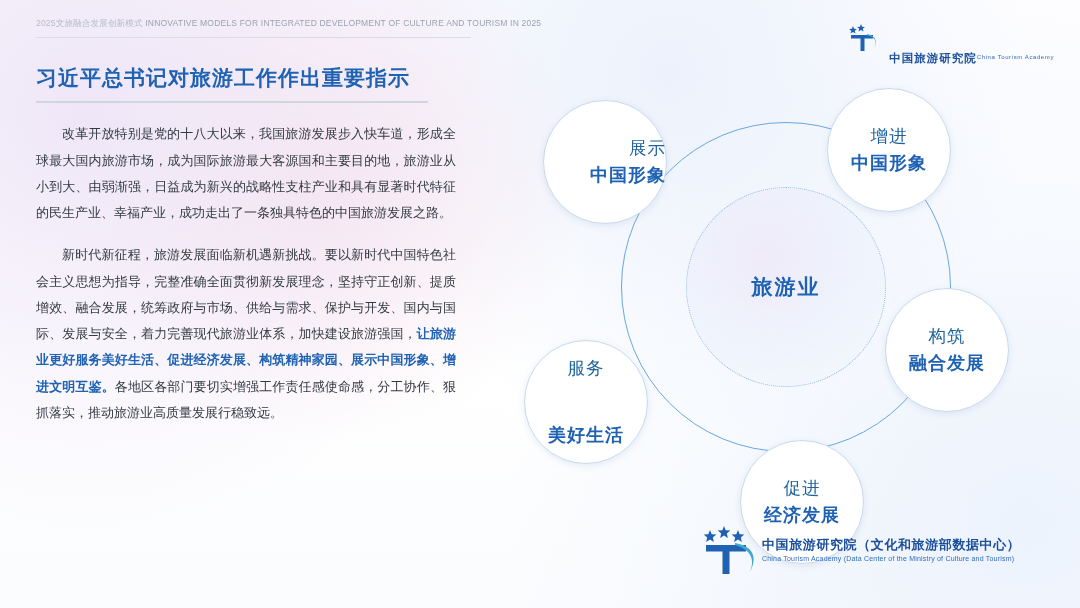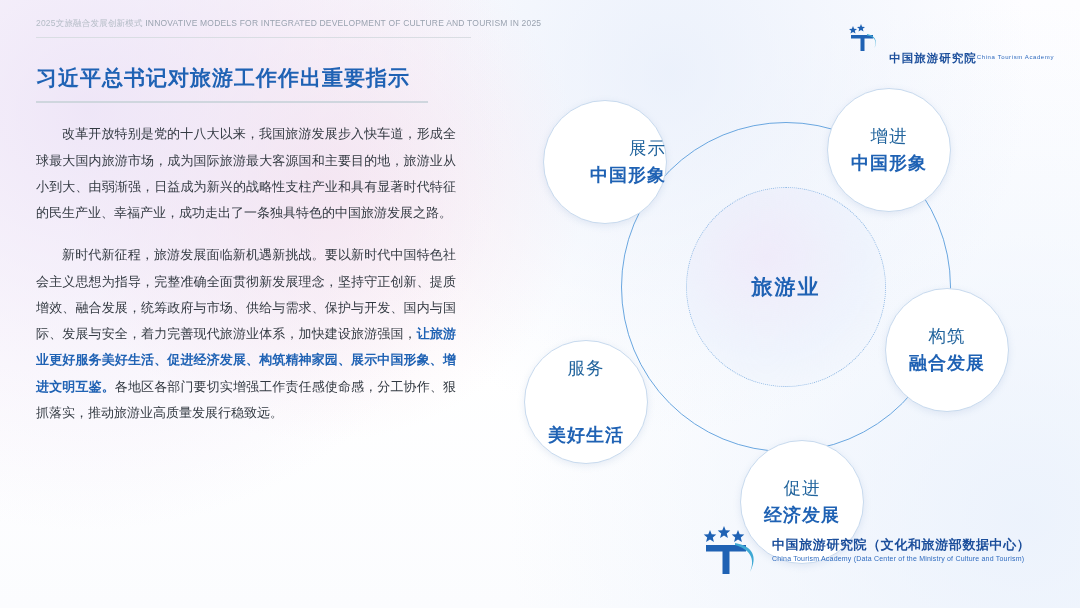--- a/index.html
+++ b/index.html
@@ -199,21 +199,20 @@
   .node.n4 { left: 240px; top: 390px; }  
   .node.n5 { left: 24px;  top: 290px; gap: 40px; }  
 
   
   .brand-bottom {
     position: absolute;
     left: 700px;
     top: 524px;
     display: flex;
     align-items: center;
-    gap: 10px;
   }
   .brand-bottom .mark {
     position: relative;
     width: 62px;
     height: 52px;
   }
   .brand-bottom .txt {
     display: flex;
     flex-direction: column;
     line-height: 1.2;

